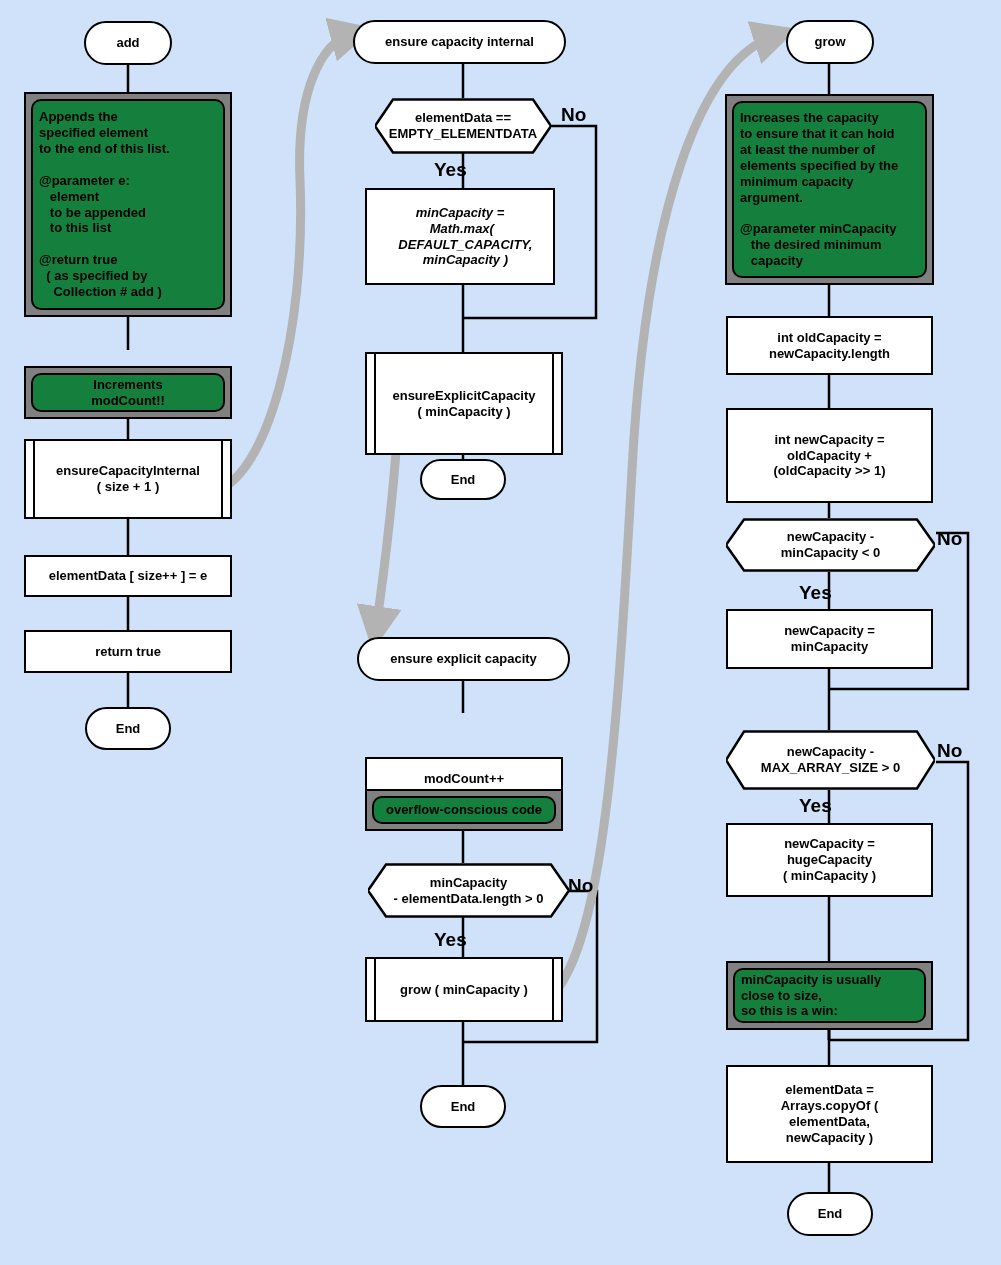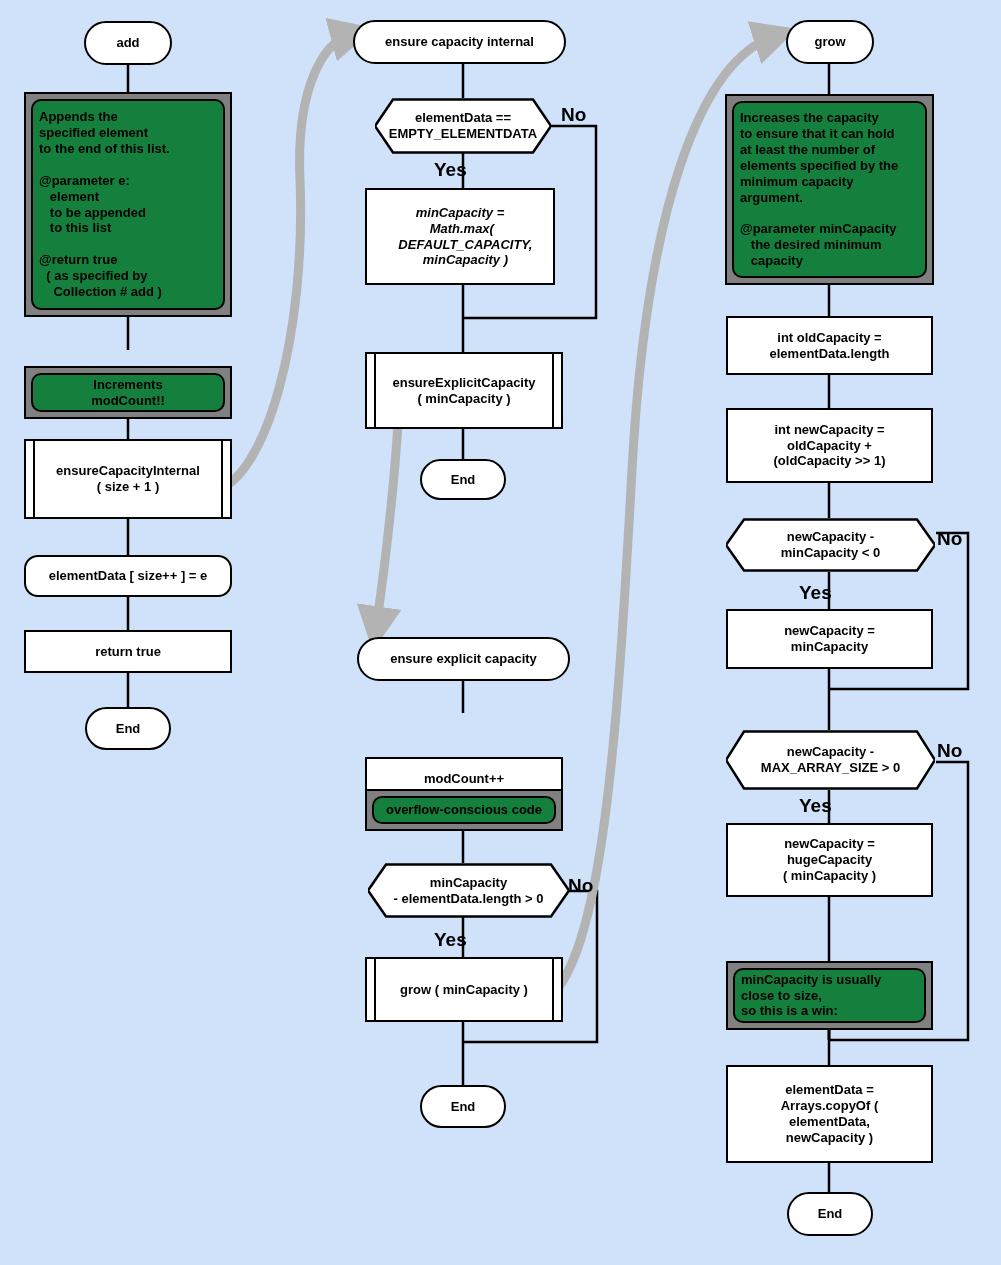--- a/index.html
+++ b/index.html
@@ -216,21 +216,21 @@
       <span class="pre">Increments
 modCount!!</span>
     </div>
   </div>
 
   <div class="node predef" style="left:24px; top:439px; width:208px; height:80px;">
     <span class="pre">ensureCapacityInternal
 ( size + 1 )</span>
   </div>
 
-  <div class="node process" style="left:24px; top:555px; width:208px; height:42px;border-radius:14px;">
+  <div class="node process" style="left:24px; top:555px; width:208px; height:42px;">
     <span class="pre">elementData [ size++ ] = e</span>
   </div>
 
   <div class="node process" style="left:24px; top:630px; width:208px; height:43px;">
     <span class="pre">return true</span>
   </div>
 
   <div class="node terminal" style="left:85px; top:707px; width:86px; height:43px;">
     <span class="pre">End</span>
   </div>
@@ -249,21 +249,21 @@
   <div class="edgelabel" style="left:434px; top:159px;">Yes</div>
   <div class="edgelabel" style="left:561px; top:104px;">No</div>
 
   <div class="node process" style="left:365px; top:188px; width:190px; height:97px;font-style:italic;">
     <span class="pre">minCapacity =
  Math.max(
    DEFAULT_CAPACITY,
    minCapacity )</span>
   </div>
 
-  <div class="node predef" style="left:365px; top:352px; width:198px; height:77px;">
+  <div class="node predef" style="left:365px; top:352px; width:198px; height:103px;">
     <span class="pre">ensureExplicitCapacity
 ( minCapacity )</span>
   </div>
 
   <div class="node terminal" style="left:420px; top:459px; width:86px; height:41px;">
     <span class="pre">End</span>
   </div>
 
   <div class="node terminal" style="left:357px; top:637px; width:213px; height:44px;">
     <span class="pre">ensure explicit capacity</span>
@@ -311,24 +311,24 @@
 argument.
 
 @parameter minCapacity
    the desired minimum
    capacity</span>
     </div>
   </div>
 
   <div class="node process" style="left:726px; top:316px; width:207px; height:59px;">
     <span class="pre">int oldCapacity =
-elementData.length</span>
-  </div>
-
-  <div class="node process" style="left:726px; top:408px; width:207px; height:75px;">
+newCapacity.length</span>
+  </div>
+
+  <div class="node process" style="left:726px; top:408px; width:207px; height:95px;">
     <span class="pre">int newCapacity =
 oldCapacity +
 (oldCapacity &gt;&gt; 1)</span>
   </div>
 
   <div class="node decision" style="left:726px; top:518px; width:209px; height:54px;">
     <svg class="hexshape" viewBox="0 0 209 54" preserveAspectRatio="none" xmlns="http://www.w3.org/2000/svg">
       <polygon points="0,27 18,1.5 191,1.5 209,27 191,52.5 18,52.5" fill="#ffffff" stroke="#000" stroke-width="2.5" vector-effect="non-scaling-stroke"></polygon>
     </svg>
     <span class="pre hexlabel">newCapacity -

